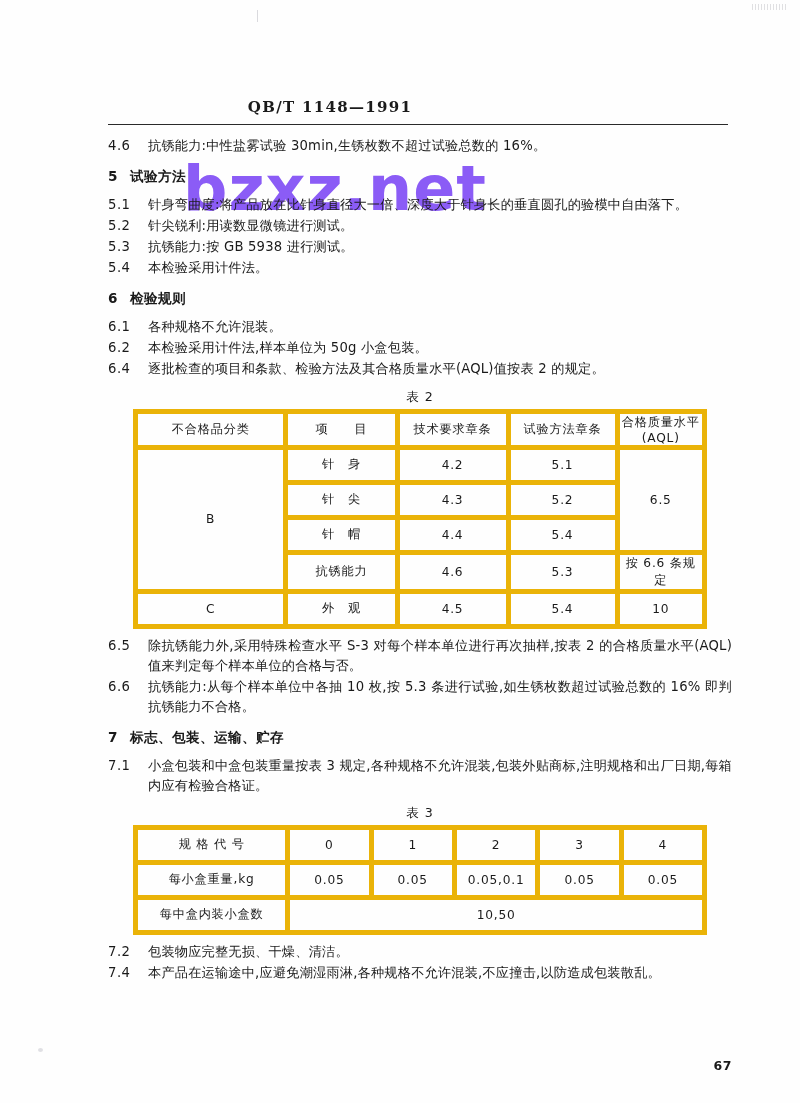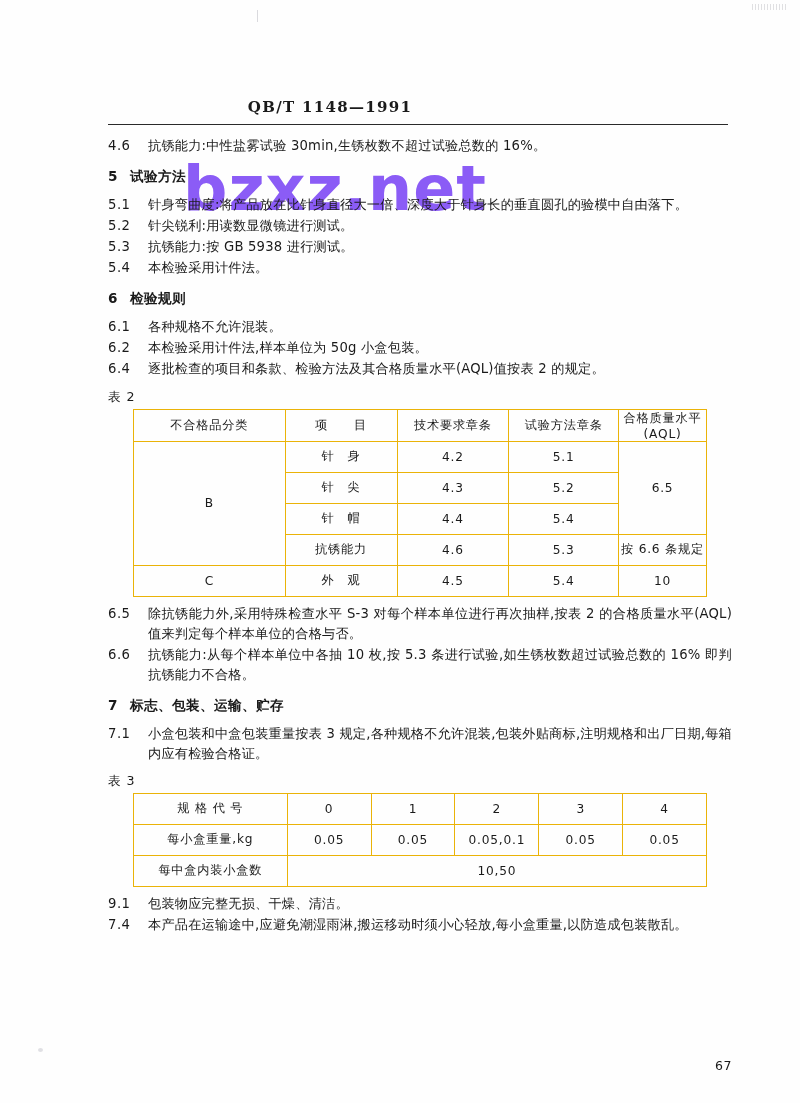--- a/index.html
+++ b/index.html
@@ -132,32 +132,33 @@
   }
   .sec-head .num {
     flex: 0 0 auto;
     width: 22px;
   }
 
   .spacer-sm { height: 7px; }
 
   
   .table-caption {
+    text-align: center;
     font-size: 12.6px;
     margin: 9px 0 3px 0;
     letter-spacing: 1px;
   }
   table.std {
     border-collapse: collapse;
     width: 574px;
     margin: 0 auto;
     font-size: 12.2px;
   }
   table.std td, table.std th {
-    border: 1px solid #eab308;
+    border: 5px solid #eab308;
     text-align: center;
     vertical-align: middle;
     font-weight: normal;
     padding: 0;
     height: 30px;
     letter-spacing: .8px;
   }
   table.std th {
     height: 31px;
   }
@@ -184,20 +185,21 @@
   .t3 td { height: 31px; }
 
   
   .page-number {
     position: absolute;
     right: 68px;
     top: 1058px;
     font-size: 12.5px;
     font-family: "DejaVu Sans", "Liberation Sans", sans-serif;
     letter-spacing: .5px;
+    font-weight: bold;
   }
 </style>
 </head>
 <body>
 
 <div class="page">
 
   <div class="scan-artifact"></div>
   <div class="scan-dot"></div>
   <div class="scan-dot2"></div>
@@ -359,26 +361,26 @@
           <tr>
             <td>每中盒内装小盒数</td>
             <td class="num-cell" colspan="5">10,50</td>
           </tr>
         </tbody>
       </table>
 
       <div class="spacer-sm"></div>
 
       <div class="para tight">
-        <span class="num">9.1</span>
+        <span class="num">7.2</span>
         <span class="txt">包装物应完整无损、干燥、清洁。</span>
       </div>
       <div class="para tight">
         <span class="num">7.4</span>
-        <span class="txt">本产品在运输途中,应避免潮湿雨淋,搬运移动时须小心轻放,每小盒重量,以防造成包装散乱。</span>
+        <span class="txt">本产品在运输途中,应避免潮湿雨淋,各种规格不允许混装,不应撞击,以防造成包装散乱。</span>
       </div>
 
     </div>
 
     <div class="page-number">67</div>
 
   </div>
 </div>
 
 </body></html>

